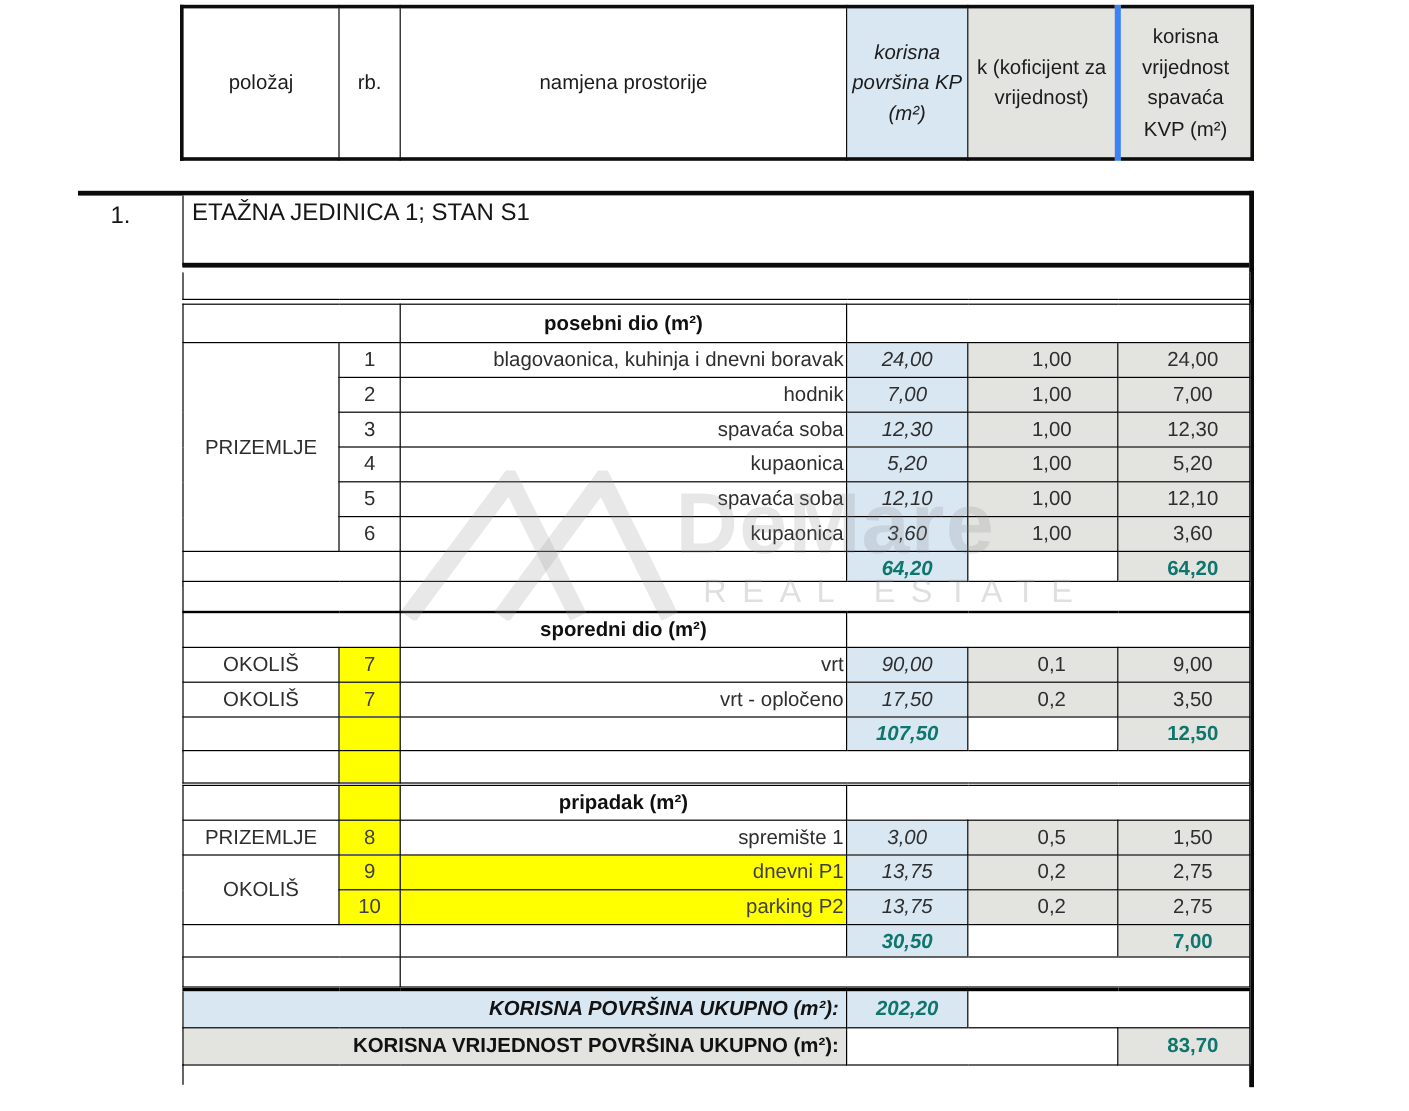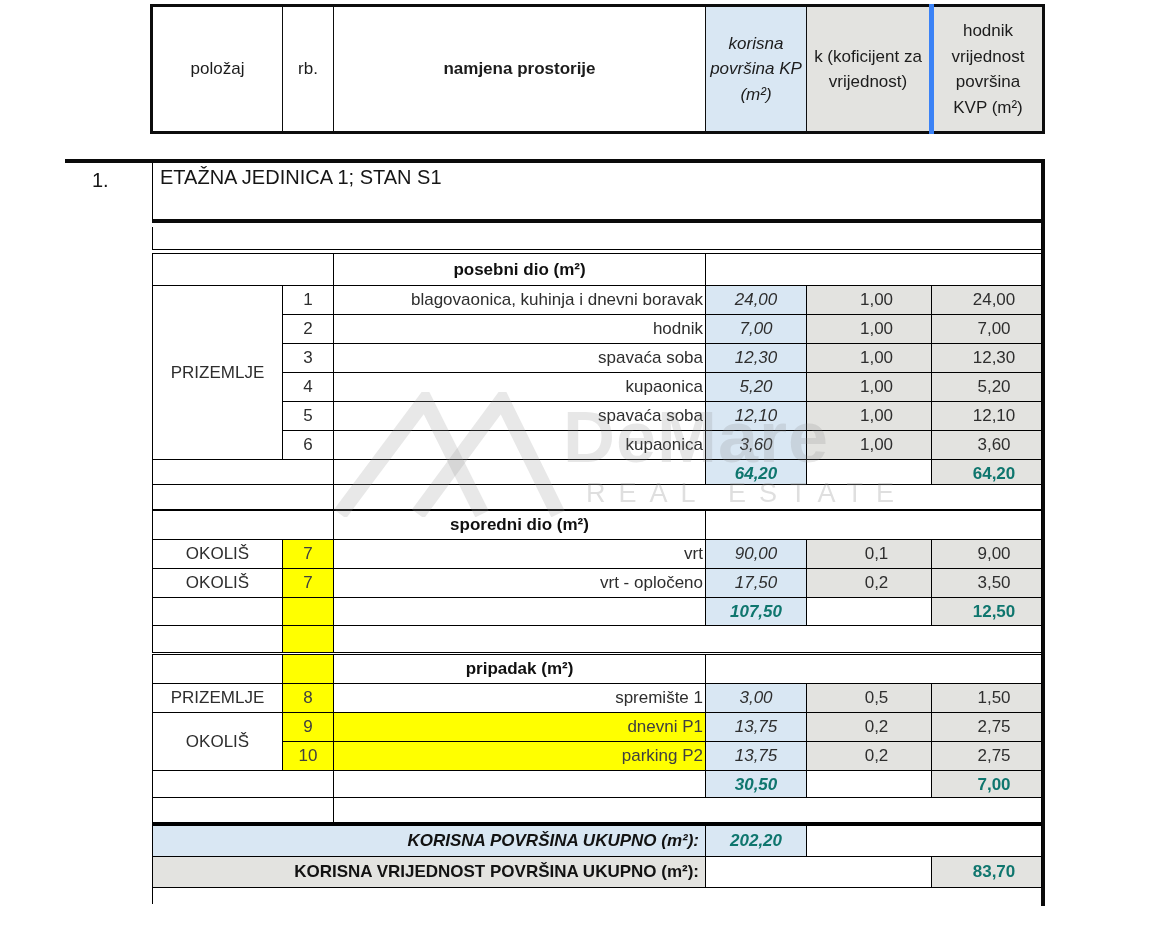--- a/index.html
+++ b/index.html
@@ -76,24 +76,24 @@
         <col style="width:51px">
         <col style="width:372px">
         <col style="width:101px">
         <col style="width:125px">
         <col>
       </colgroup>
     <tbody>
         <tr>
       <td>položaj</td>
       <td>rb.</td>
-      <td style="font-weight:700">namjena prostorije</td>
+      <td style="font-weight:400">namjena prostorije</td>
       <td class="blue">korisna površina KP (m²)</td>
       <td class="gray kdiv">k (koficijent za vrijednost)</td>
-      <td class="gray">hodnik vrijednost površina KVP (m²)</td>
+      <td class="gray">korisna vrijednost spavaća KVP (m²)</td>
     </tr>
   </tbody>
     </table>
 
   <div id="thickrule"></div>
   <div id="unitnum">1.</div>
   <div id="titlebox">ETAŽNA JEDINICA 1; STAN S1</div>
   <div id="rightedge"></div>
 
   <table class="strip" id="s1" style="top:227px">

